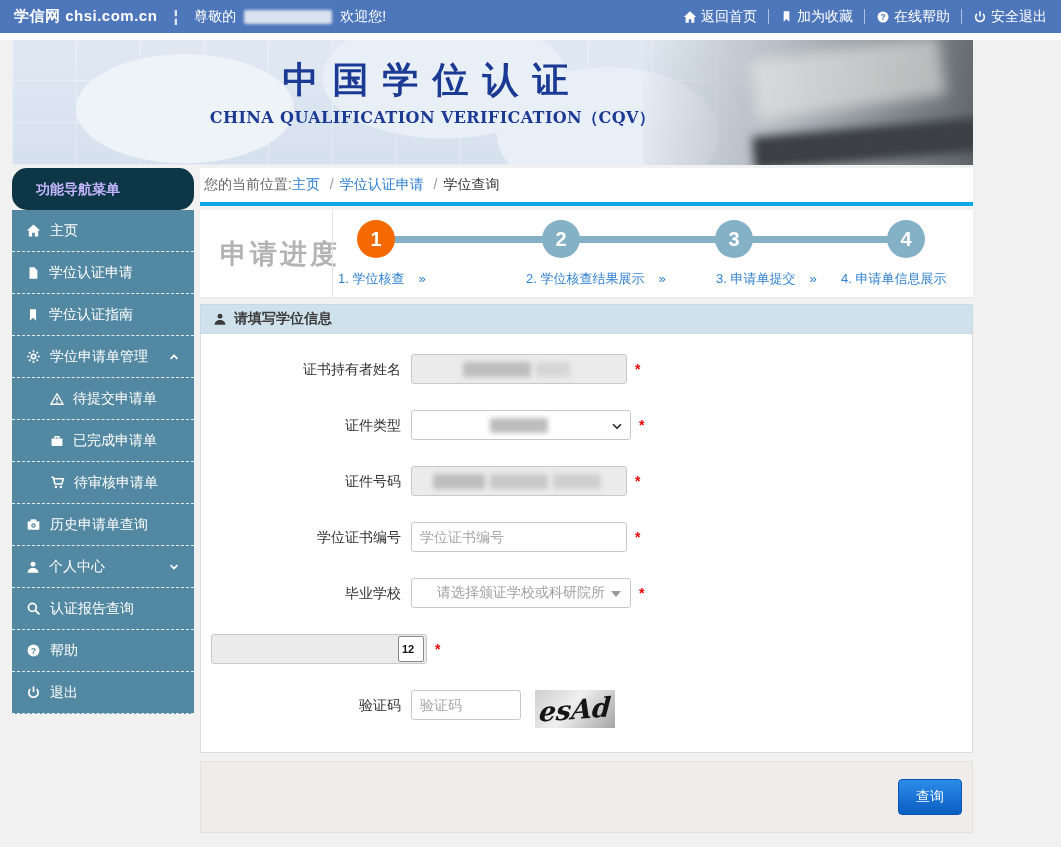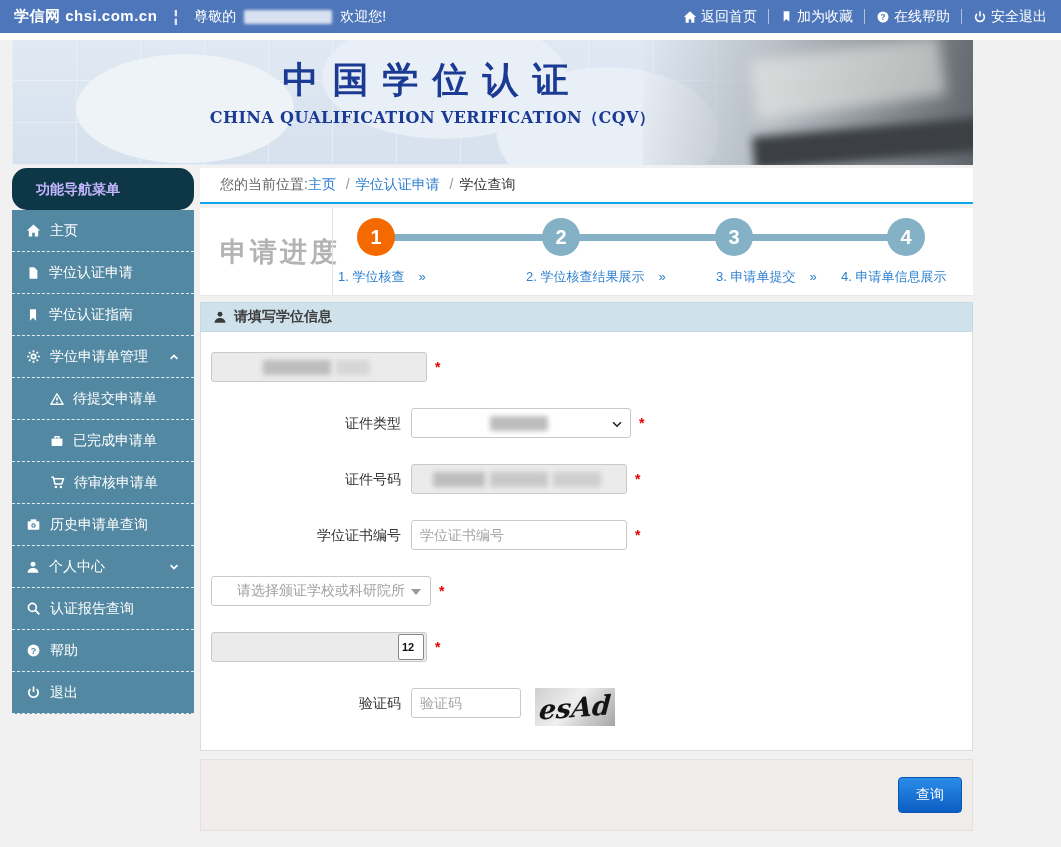--- a/index.html
+++ b/index.html
@@ -44,21 +44,21 @@
   .sidebar { width:182px; flex:none; }
   .sb-head { height:42px; background:#0d3647; color:#c4b5fd; font-size:14px; font-weight:bold; line-height:42px; padding-left:24px;border-radius:15px; }
   .sb-item { height:42px; background:#5288a2; color:#fff; font-size:14px; display:flex; align-items:center; padding-left:14px; border-bottom:1px dashed rgba(255,255,255,.85); cursor:pointer; }
   .sb-item .ic { margin-right:9px; }
   .sb-item.sub { padding-left:38px; }
   .sb-chev { margin-left:auto; margin-right:14px; }
 
   
   .content { flex:1; margin-left:6px; }
 
-  .breadcrumb { background:#fff; border-bottom:2px solid #0ea5e9; padding:8px 20px; font-size:14px; color:#666; margin-bottom:4px; }
+  .breadcrumb { background:#fff; border-bottom:4px solid #0ea5e9; padding:8px 4px; font-size:14px; color:#666; margin-bottom:4px; }
   .bc-link { color:#2e7fd0; cursor:pointer; }
   .bc-sep { color:#999; margin:0 6px; }
   .bc-cur { color:#333; }
 
   .progress-panel { position:relative; height:88px; background:#fff; border-bottom:1px solid #e8e8e8; margin-bottom:6px; }
   .pg-title { position:absolute; left:20px; top:26px; font-size:27px; font-weight:bold; color:#b3b3b3; letter-spacing:3px; }
   .pg-steps { position:absolute; left:132px; top:0; right:8px; bottom:0; border-left:1px solid #e3e3e3; }
   .pg-line { position:absolute; left:43px; top:26px; width:530px; height:7px; background:#85b1c7; }
   .pg-circle { position:absolute; top:10px; width:38px; height:38px; border-radius:50%; background:#85b1c7; color:#fff; font-size:20px; font-weight:bold; display:flex; align-items:center; justify-content:center; }
   .pg-circle.active { background:#f56a00; }
@@ -275,20 +275,21 @@
         <svg class="ic" width="14" height="14" viewBox="0 0 16 16" fill="#3a3a3a">
             <circle cx="8" cy="4.8" r="2.8"></circle>
             <path d="M1.8 14.5c0-3.4 2.8-5.4 6.2-5.4s6.2 2 6.2 5.4Z"></path>
           </svg>
         <span>请填写学位信息</span>
       </div>
 
       <div class="form-body">
 
         <div class="frow">
+          <div class="lbl">证书持有者姓名</div>
           <div class="fld">
             <div class="box disabled">
               <span class="mask-g" style="width:68px"></span>
               <span class="mask-g" style="width:34px;background:#d6d6d6"></span>
             </div>
             <span class="req">*</span>
           </div>
         </div>
 
         <div class="frow">
@@ -318,20 +319,21 @@
 
         <div class="frow">
           <div class="lbl">学位证书编号</div>
           <div class="fld">
             <input class="inp" type="text" placeholder="学位证书编号" style="">
             <span class="req">*</span>
           </div>
         </div>
 
         <div class="frow">
+          <div class="lbl">毕业学校</div>
           <div class="fld">
             <div class="box sel">
               <span class="sel-ph">请选择颁证学校或科研院所</span>
               <span class="tri"></span>
             </div>
             <span class="req">*</span>
           </div>
         </div>
 
         <div class="frow">

